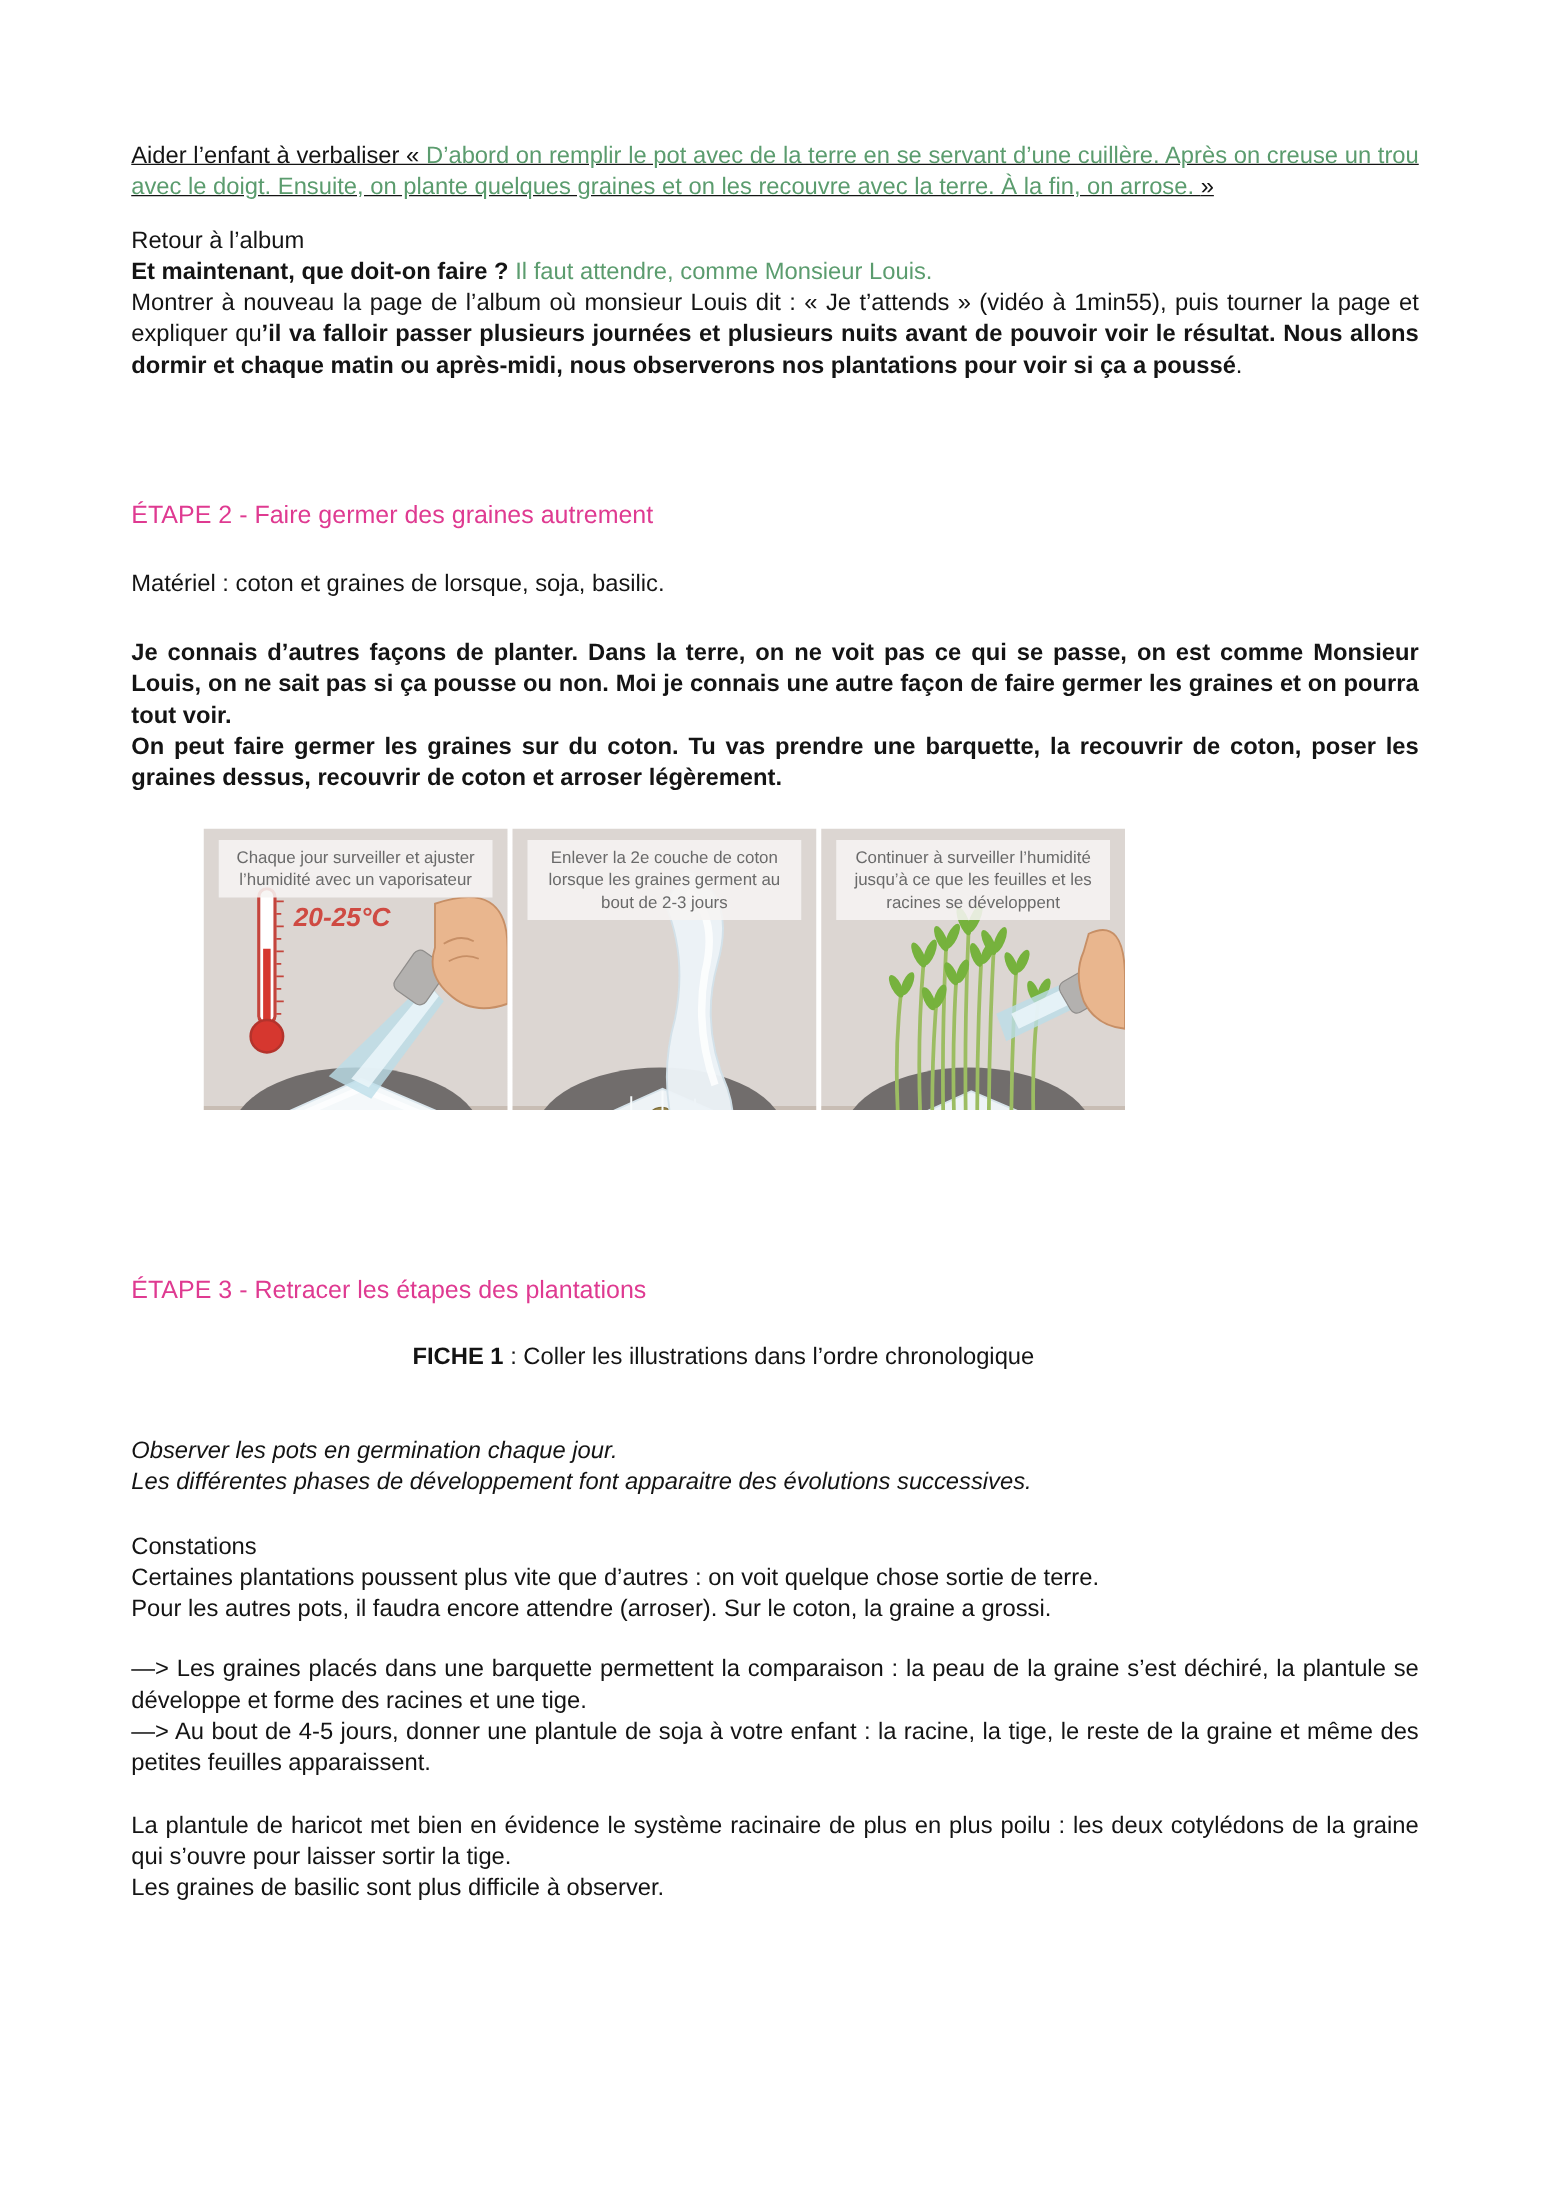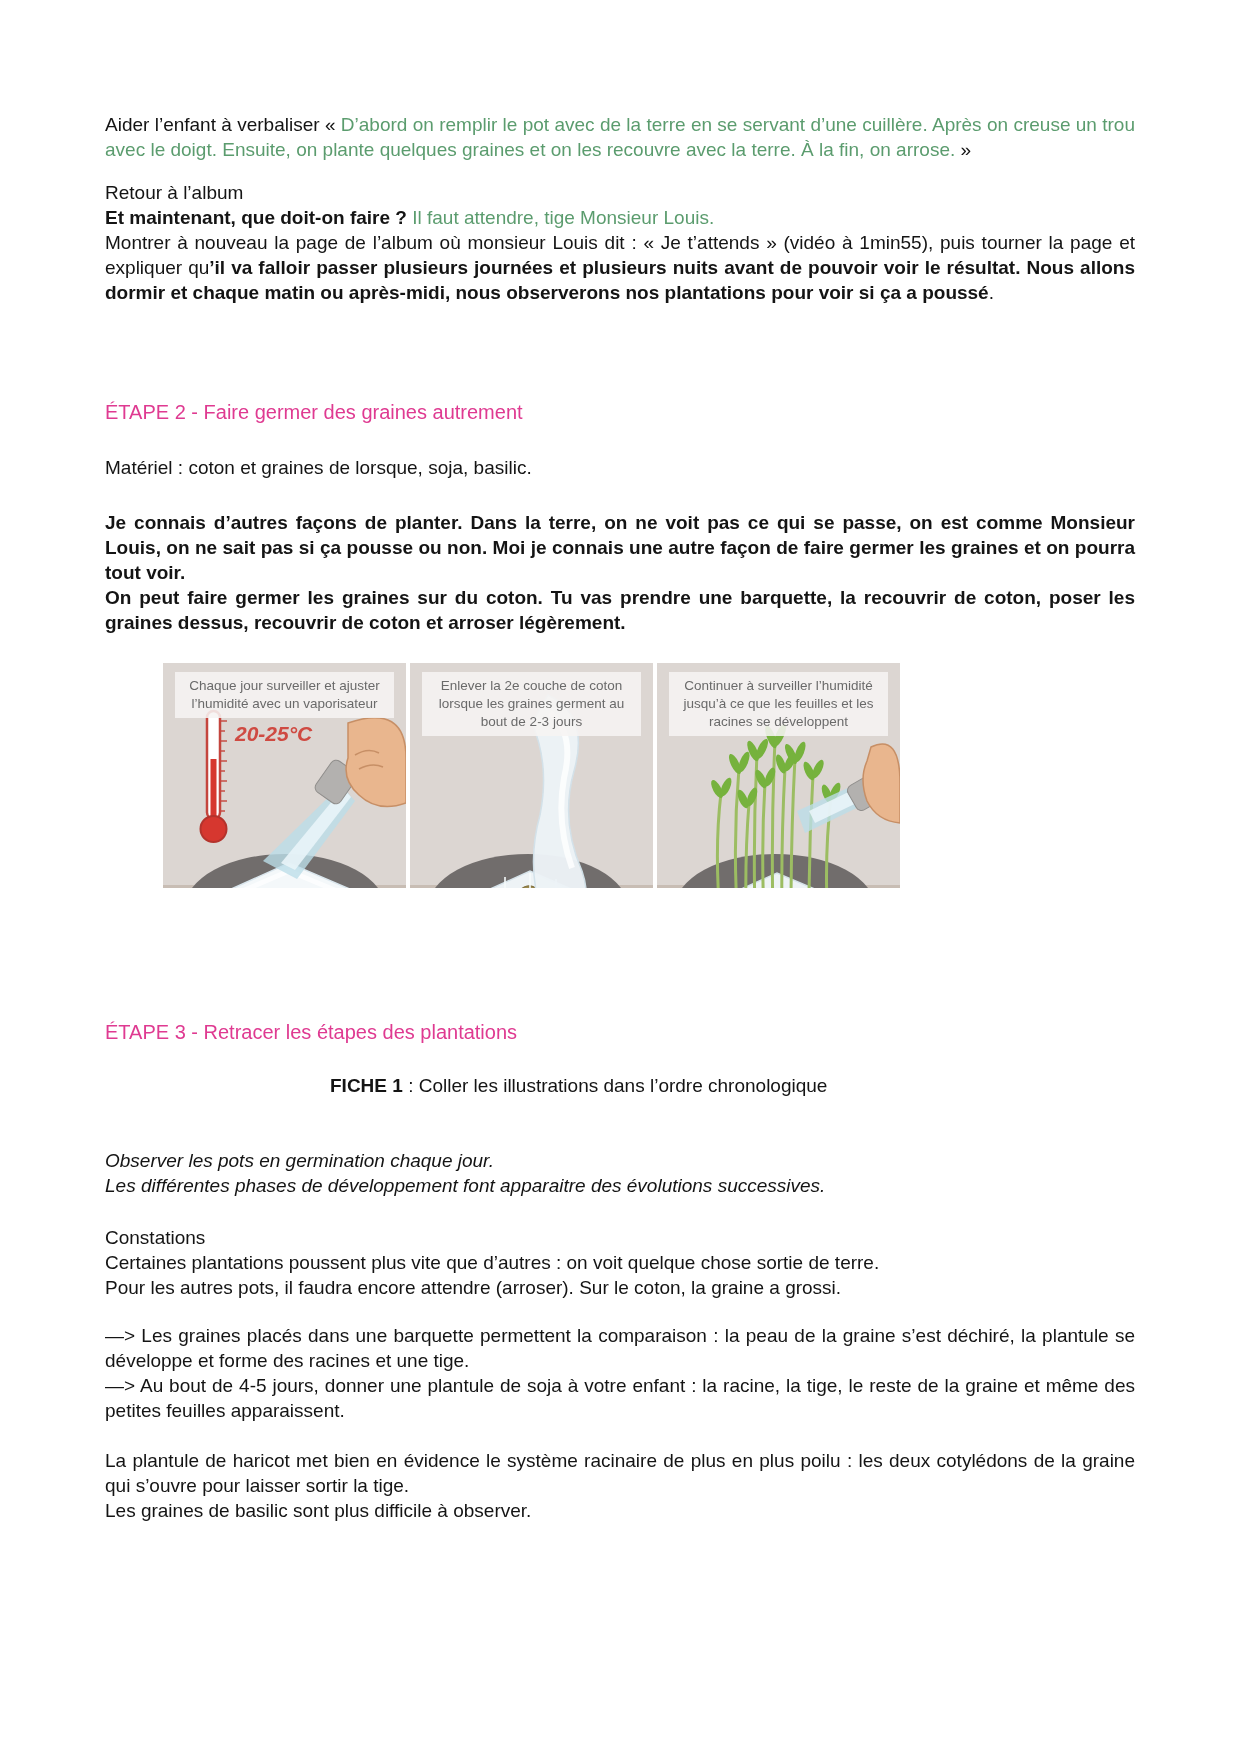--- a/index.html
+++ b/index.html
@@ -18,21 +18,21 @@
   p, h2 { margin: 0; }
   .just { text-align: justify; }
   .b { font-weight: 700; }
   .green { color: #5b9c6e; }
   .heading {
     color: #df3a91;
     font-size: 20px;
     line-height: 25px;
     font-weight: 400;
   }
-  .intro { margin-top: 112px; }
+  .intro { margin-top: 112px; text-decoration: underline; }
   .retour-block { margin-top: 18px; }
   .h-etape2 { margin-top: 95px; }
   .materiel { margin-top: 30px; }
   .bold-block { margin-top: 30px; }
   .figure {
     margin-top: 28px;
     margin-left: 58px;
     width: 737px;
     height: 315px;
     display: flex;
@@ -67,21 +67,21 @@
 </style>
 </head>
 <body>
 
 <div class="page">
 
   <p class="intro just"><span>Aider l’enfant à verbaliser « </span><span class="green">D’abord on remplir le pot avec de la terre en se servant d’une cuillère. Après on creuse un trou avec le doigt. Ensuite, on plante quelques graines et on les recouvre avec la terre. À la fin, on arrose. </span><span>»</span></p>
 
   <div class="retour-block">
     <div>Retour à l’album</div>
-    <div><span class="b">Et maintenant, que doit-on faire ?</span><span class="green"> Il faut attendre, tige Monsieur Louis.</span></div>
+    <div><span class="b">Et maintenant, que doit-on faire ?</span><span class="green"> Il faut attendre, comme Monsieur Louis.</span></div>
     <p class="just"><span>Montrer à nouveau la page de l’album où monsieur Louis dit : «  Je t’attends » (vidéo à 1min55), puis tourner la page et expliquer qu</span><span class="b">’il va falloir passer plusieurs journées et plusieurs nuits avant de pouvoir voir le résultat. Nous allons dormir et chaque matin ou après-midi, nous observerons nos plantations pour voir si ça a poussé</span><span>.</span></p>
   </div>
 
   <h2 class="heading h-etape2">ÉTAPE 2 - Faire germer des graines autrement</h2>
 
   <p class="materiel">Matériel : coton et graines de lorsque, soja, basilic.</p>
 
   <div class="bold-block">
     <p class="b just">Je connais d’autres façons de planter. Dans la terre, on ne voit pas ce qui se passe, on est comme Monsieur Louis, on ne sait pas si ça pousse ou non. Moi je connais une autre façon de faire germer les graines et on pourra tout voir.</p>
     <p class="b just">On peut faire germer les graines sur du coton. Tu vas prendre une barquette, la recouvrir de coton, poser les graines dessus, recouvrir de coton et arroser légèrement.</p>

